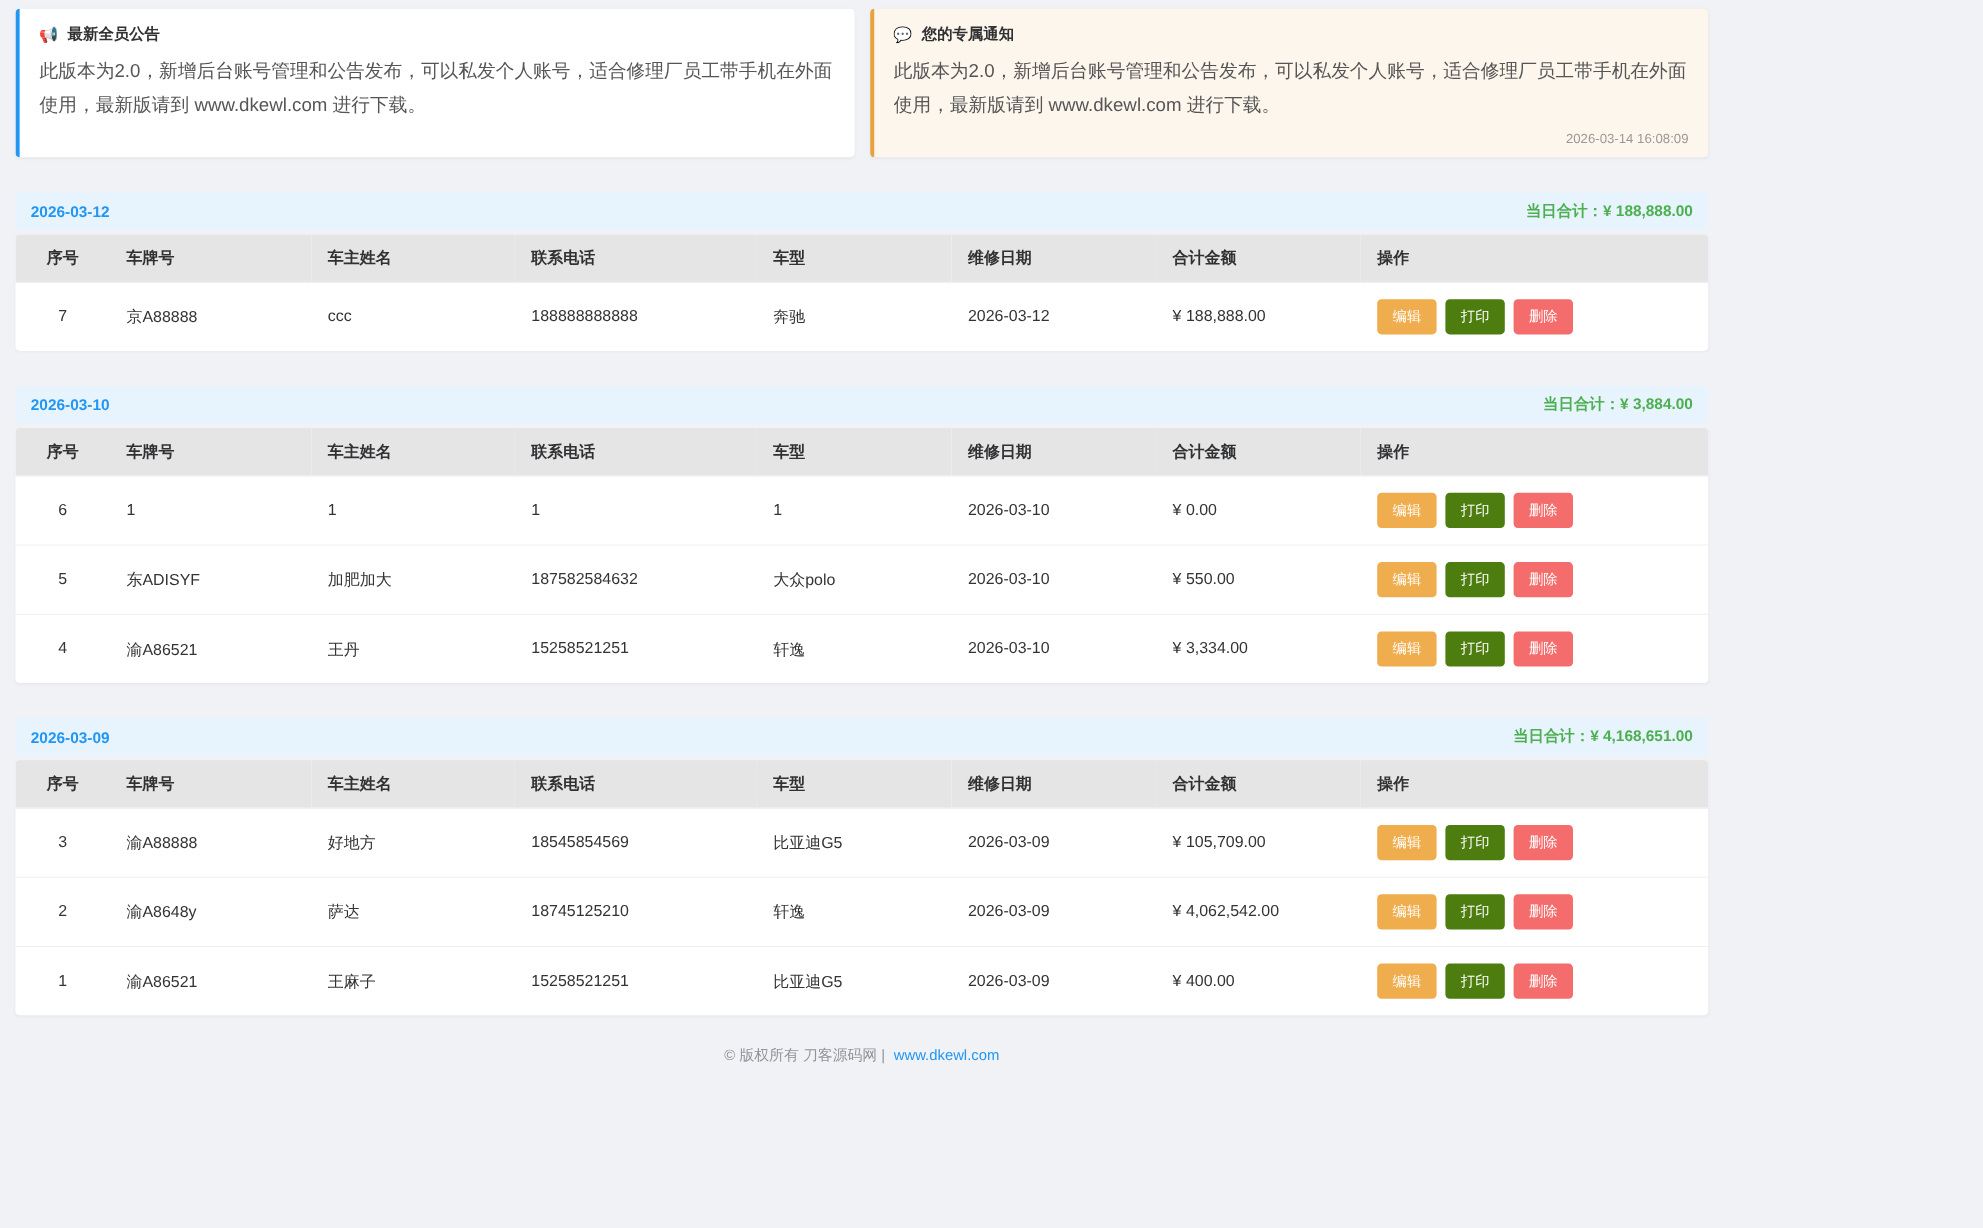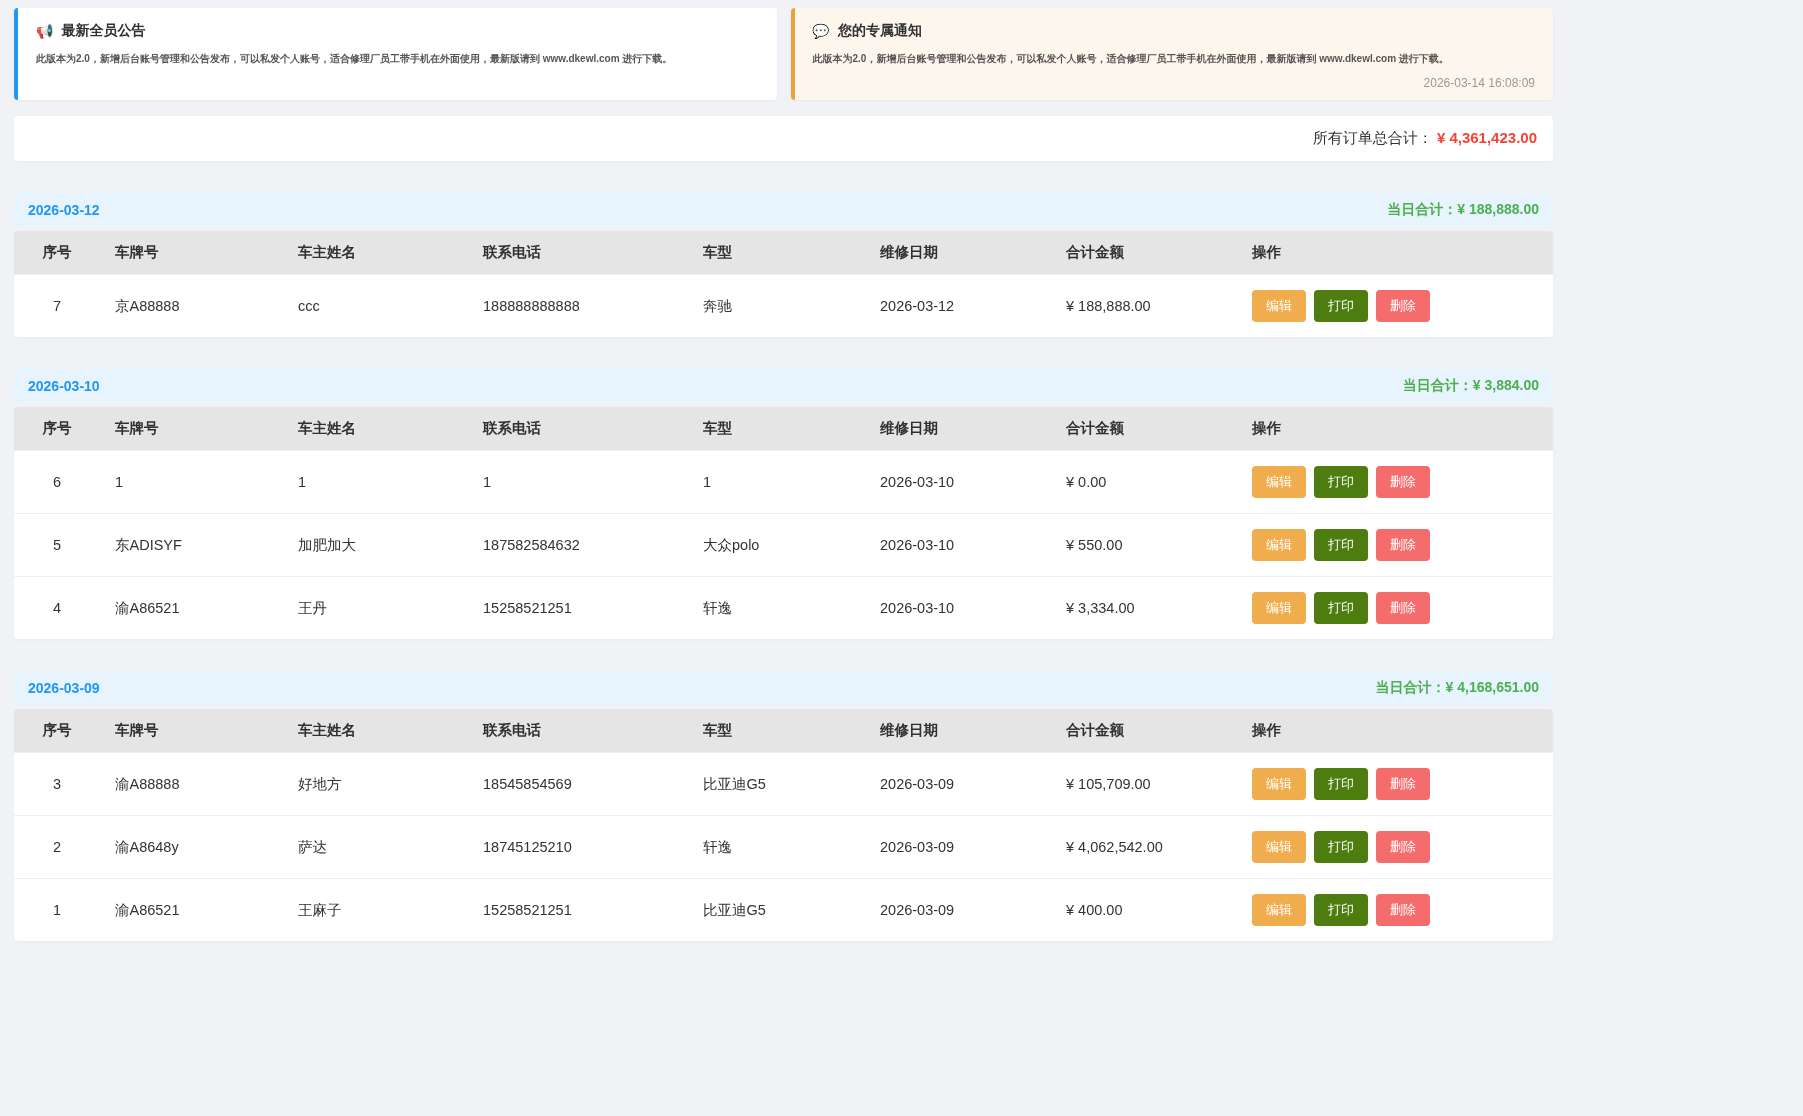--- a/index.html
+++ b/index.html
@@ -38,21 +38,21 @@
   
   .notices { display: flex; gap: 14px; margin-top: 6px; }
   .notice {
     flex: 1; border-radius: 4px; padding: 14px 18px 10px;
     box-shadow: 0 1px 3px rgba(0,0,0,.05);
   }
   .notice-public  { background: #fff;     border-left: 4px solid #2196f3; }
   .notice-private { background: #fdf6ec;  border-left: 4px solid #e6a23c; }
   .notice-title { font-weight: bold; font-size: 14px; display: flex; align-items: center; gap: 8px; color: #303133; }
   .notice-icon { font-size: 14px; }
-  .notice-body { margin-top: 10px; font-size: 10px; color: #555; line-height: 1.8; font-weight: bold; }
+  .notice-body { margin-top: 10px; font-size: 17px; color: #555; line-height: 1.8; }
   .notice-time { text-align: right; color: #999; font-size: 12px; margin-top: 8px; }
 
   
   .total-bar {
     background: #fff; border-radius: 4px; margin-top: 16px; padding: 13px 16px;
     text-align: right; font-size: 15px; color: #333; box-shadow: 0 1px 3px rgba(0,0,0,.04);
   }
   .total-amount { color: #f44336; font-weight: bold; }
 
   
@@ -106,24 +106,20 @@
     <div class="notice notice-private">
       <div class="notice-title">
         <span class="notice-icon">💬</span>
         <span>您的专属通知</span>
       </div>
       <p class="notice-body">此版本为2.0，新增后台账号管理和公告发布，可以私发个人账号，适合修理厂员工带手机在外面使用，最新版请到 www.dkewl.com 进行下载。</p>
       <div class="notice-time">2026-03-14 16:08:09</div>
     </div>
   </div>
 
-  <div class="total-bar">
-    <span>所有订单总合计：</span>
-    <span class="total-amount">¥ 4,361,423.00</span>
-  </div>
 
   <div id="groups">
   <section class="group">
     <div class="group-header">
       <span class="group-date">2026-03-12</span>
       <span class="group-total">当日合计：¥ 188,888.00</span>
     </div>
     <div class="table-wrap">
       <table class="orders">
         <colgroup>
@@ -320,14 +316,18 @@
       <button class="btn-sm btn-print">打印</button>
       <button class="btn-sm btn-delete">删除</button>
     </td>
   </tr>
 </tbody>
       </table>
     </div>
   </section>
 </div>
 
+  <footer class="footer">
+    <span>© 版权所有 刀客源码网 |</span>
+    <a class="footer-link" href="#">www.dkewl.com</a>
+  </footer>
 
 </div>
 
 </body></html>

